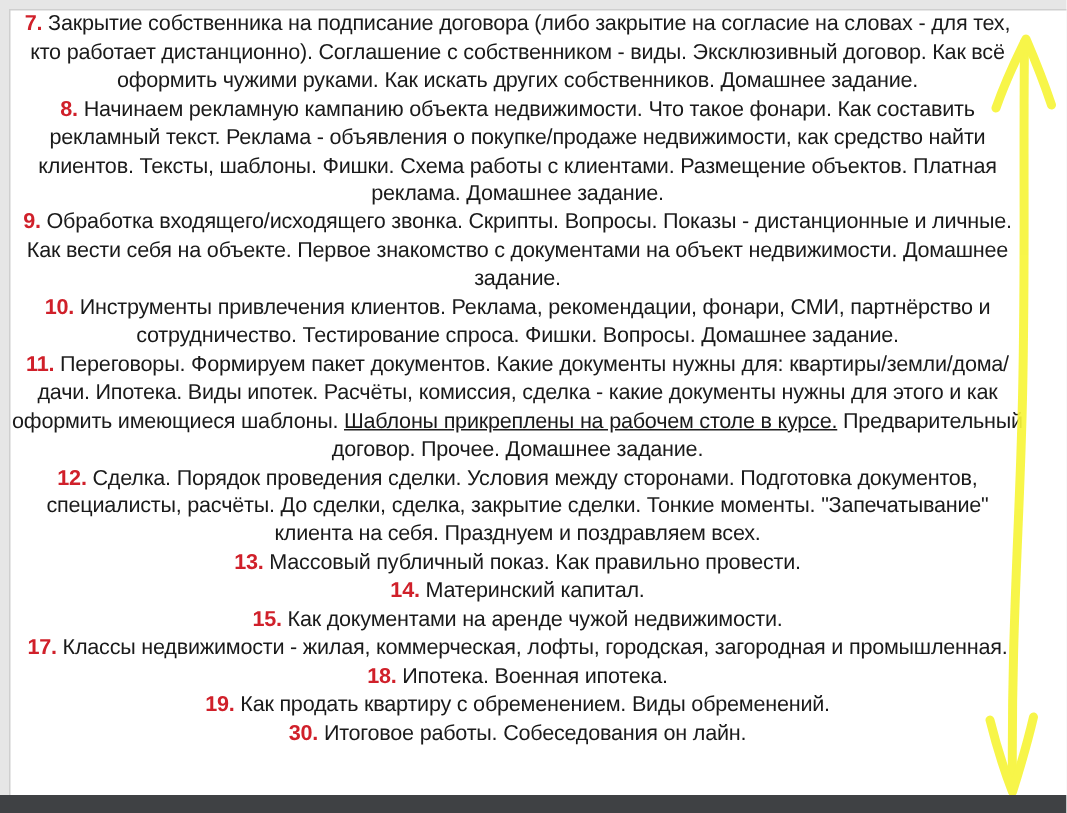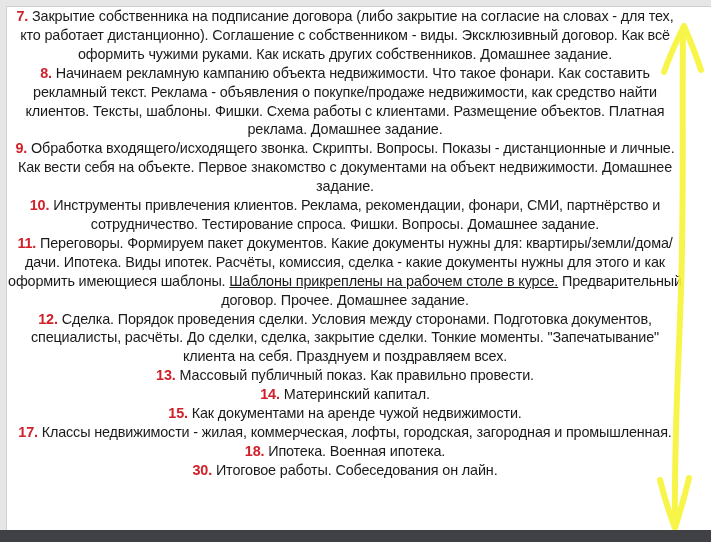--- a/index.html
+++ b/index.html
@@ -40,20 +40,21 @@
   <p class="item"><span class="num">8.</span> <span>Начинаем рекламную кампанию объекта недвижимости. Что такое фонари. Как составить рекламный текст. Реклама - объявления о покупке/продаже недвижимости, как средство найти клиентов. Тексты, шаблоны. Фишки. Схема работы с клиентами. Размещение объектов. Платная реклама. Домашнее задание.</span></p>
   <p class="item"><span class="num">9.</span> <span>Обработка входящего/исходящего звонка. Скрипты. Вопросы. Показы - дистанционные и личные. Как вести себя на объекте. Первое знакомство с документами на объект недвижимости. Домашнее задание.</span></p>
   <p class="item"><span class="num">10.</span> <span>Инструменты привлечения клиентов. Реклама, рекомендации, фонари, СМИ, партнёрство и сотрудничество. Тестирование спроса. Фишки. Вопросы. Домашнее задание.</span></p>
   <p class="item"><span class="num">11.</span> <span>Переговоры. Формируем пакет документов. Какие документы нужны для: квартиры/земли/дома/дачи. Ипотека. Виды ипотек. Расчёты, комиссия, сделка - какие документы нужны для этого и как оформить имеющиеся шаблоны. </span><span class="bu">Шаблоны прикреплены на рабочем столе в курсе.</span><span> Предварительный договор. Прочее. Домашнее задание.</span></p>
   <p class="item"><span class="num">12.</span> <span>Сделка. Порядок проведения сделки. Условия между сторонами. Подготовка документов, специалисты, расчёты. До сделки, сделка, закрытие сделки. Тонкие моменты. "Запечатывание" клиента на себя. Празднуем и поздравляем всех.</span></p>
   <p class="item"><span class="num">13.</span> <span>Массовый публичный показ. Как правильно провести.</span></p>
   <p class="item"><span class="num">14.</span> <span>Материнский капитал.</span></p>
   <p class="item"><span class="num">15.</span> <span>Как документами на аренде чужой недвижимости.</span></p>
   <p class="item"><span class="num">17.</span> <span>Классы недвижимости - жилая, коммерческая, лофты, городская, загородная и промышленная.</span></p>
   <p class="item"><span class="num">18.</span> <span>Ипотека. Военная ипотека.</span></p>
+  <p class="item"><span class="num">19.</span> <span>Как продать квартиру с обременением. Виды обременений.</span></p>
   <p class="item"><span class="num">30.</span> <span>Итоговое работы. Собеседования он лайн.</span></p>
 </div>
 
 <svg class="arrow" width="711" height="542">
   <g fill="none" stroke="#f7f53a" stroke-width="6" stroke-linecap="round" stroke-linejoin="round" opacity="0.92">
     <path d="M683 28 C 682 120, 684 200, 681 290 C 679 360, 674 430, 675 525"></path>
     <path d="M664 72 C 670 55, 677 40, 684 26 C 690 40, 696 55, 701 70"></path>
     <path d="M660 480 C 665 500, 670 515, 675 528 C 680 512, 685 495, 689 478"></path>
   </g>
 </svg>

